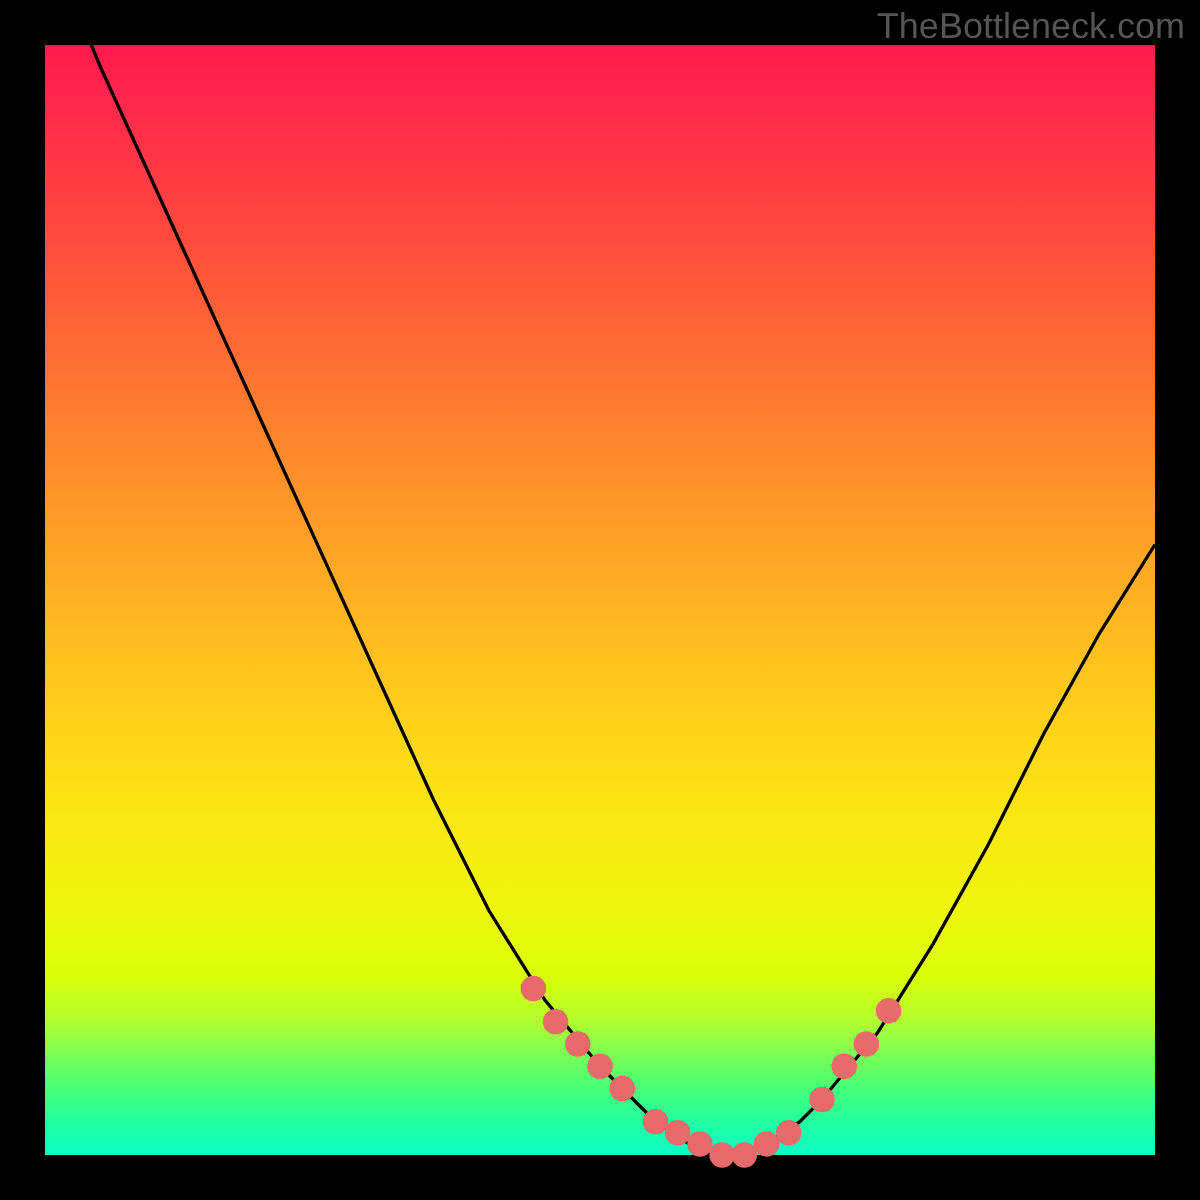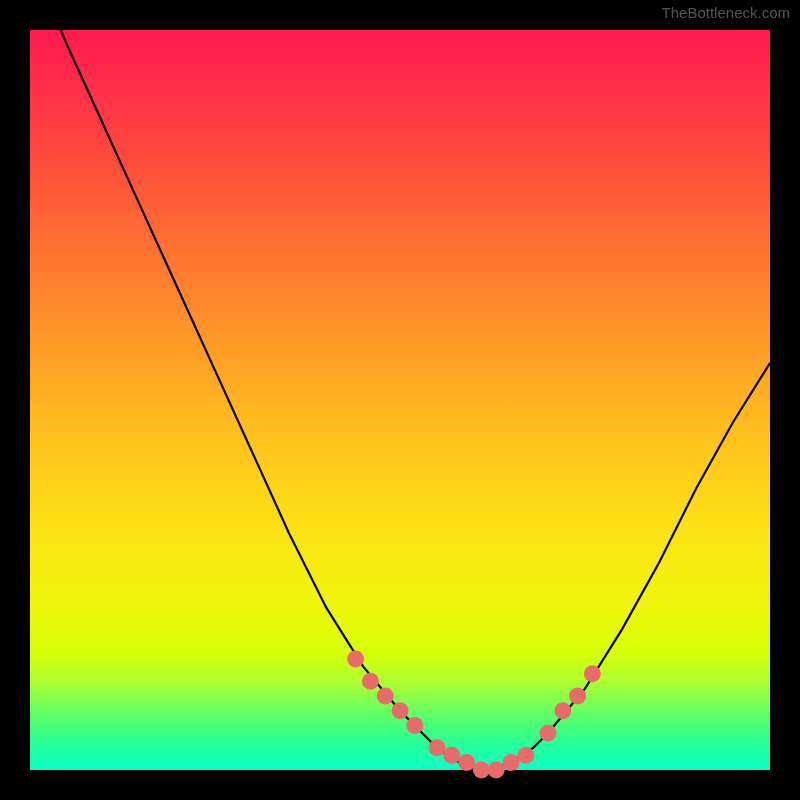--- a/index.html
+++ b/index.html
@@ -8,21 +8,21 @@
     height: 800px;
     background: #000;
     position: relative;
     overflow: hidden;
     font-family: Arial, sans-serif;
   }
   .watermark {
     position: absolute;
     top: 4px;
     right: 10px;
-    font-size: 15px;
+    font-size: 24px;
     font-weight: 500;
     color: #555;
     z-index: 10;
   }
   .plot-area {
     position: absolute;
     left: 30px;
     top: 30px;
     width: 740px;
     height: 740px;

